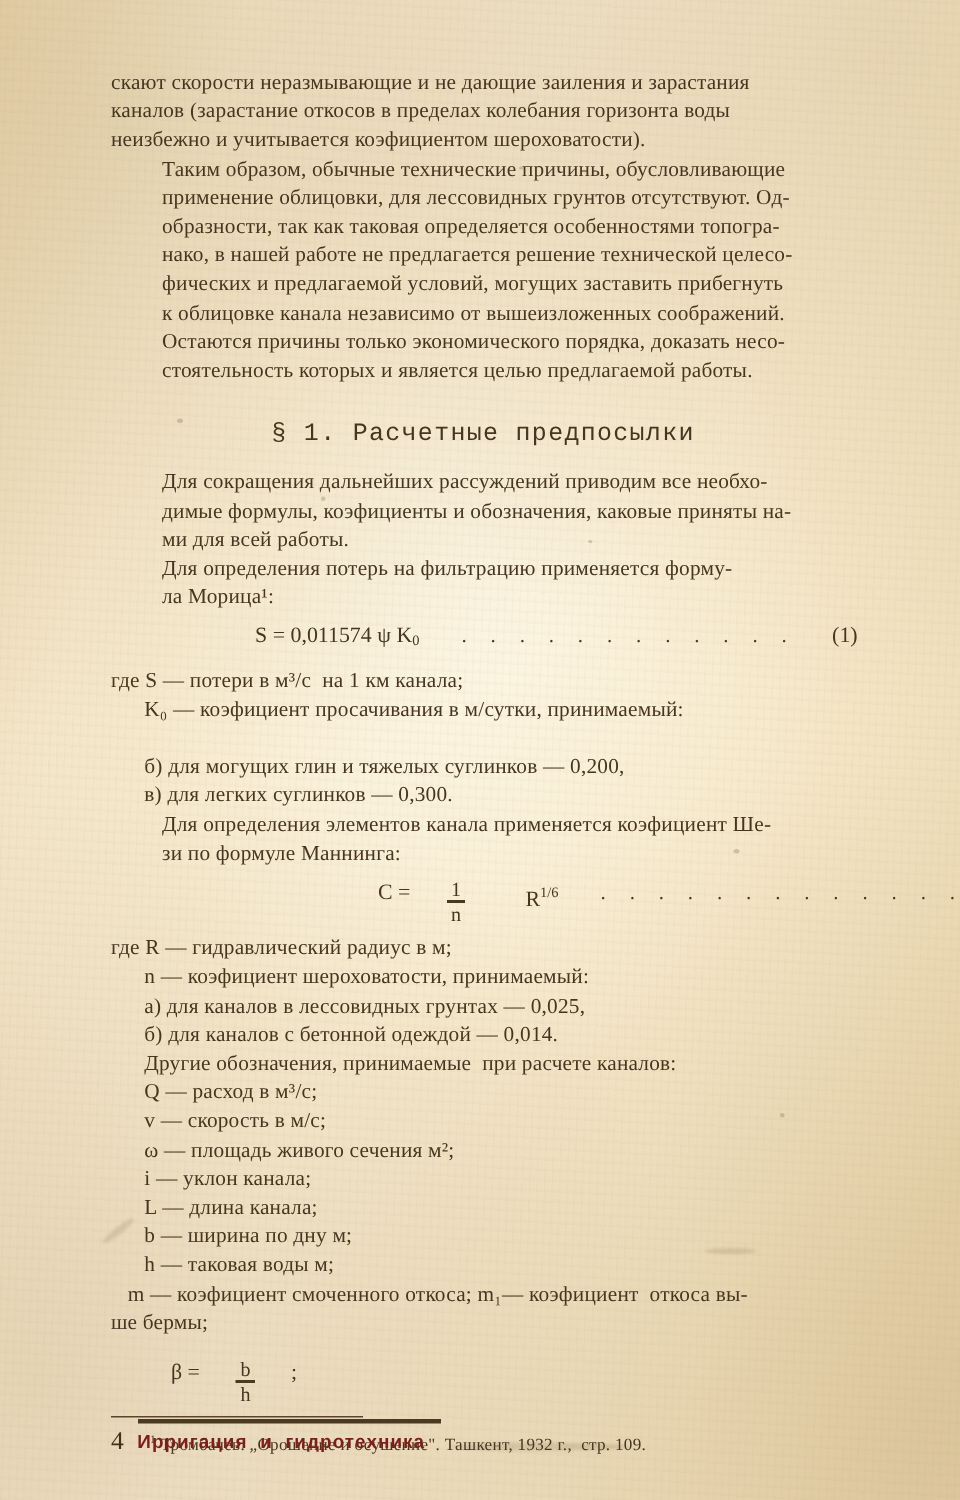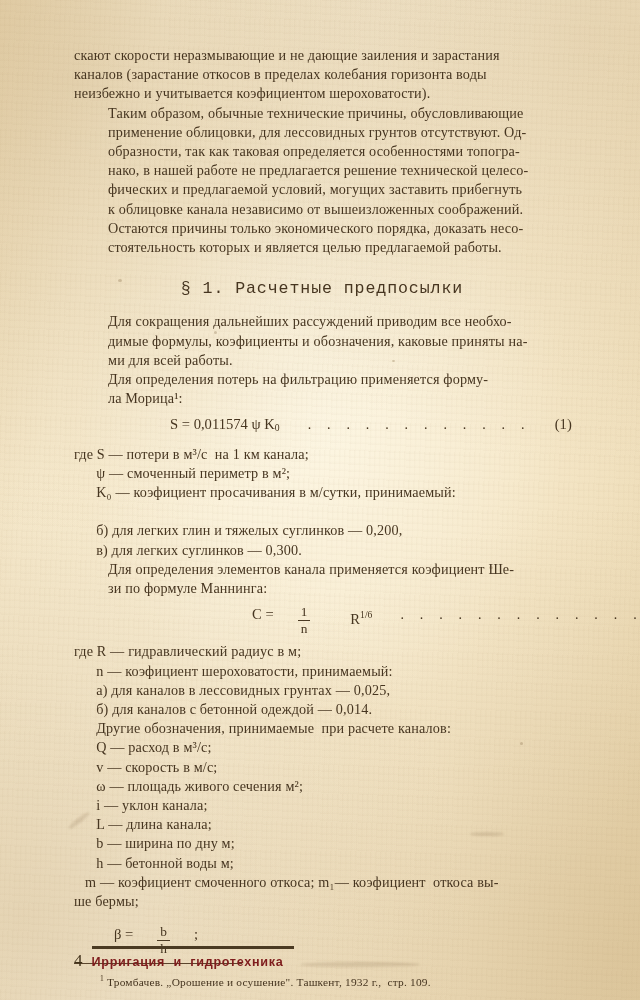--- a/index.html
+++ b/index.html
@@ -250,24 +250,23 @@
     <div class="formula-row f-ind-1">
       <span class="lhs"><span>S = 0,011574 ψ K</span><sub>0</sub></span>
       <span class="dots">. . . . . . . . . . . .</span>
       <span class="eqno">(1)</span>
     </div>
 
     <div class="gap-sm"></div>
 
     <div class="defs">
       <div class="def"><span class="lead">где S </span><span>— потери в м³/с  на 1 км канала;</span></div>
-      <div class="def"><span class="lead">      ψ </span><span>— смоченный периметр в м²;</span></div>
       <div class="def"><span class="lead">      K₀ </span><span>— коэфициент просачивания в м/сутки, принимаемый:</span></div>
       <div class="def"><span class="lead">      </span></div>
-      <div class="def"><span class="lead">      </span><span>б) для легких глин и тяжелых суглинков — 0,200,</span></div>
+      <div class="def"><span class="lead">      </span><span>б) для могущих глин и тяжелых суглинков — 0,200,</span></div>
       <div class="def"><span class="lead">      </span><span>в) для легких суглинков — 0,300.</span></div>
     </div>
 
     <div class="para">
       <div class="line" style="text-indent:34px;">Для определения элементов канала применяется коэфициент Ше-</div>
       <div class="line">зи по формуле Маннинга:</div>
     </div>
 
     <div class="gap-sm"></div>
 
@@ -290,21 +289,21 @@
       <div class="def"><span class="lead">      n </span><span>— коэфициент шероховатости, принимаемый:</span></div>
       <div class="def"><span class="lead">      </span><span>а) для каналов в лессовидных грунтах — 0,025,</span></div>
       <div class="def"><span class="lead">      </span><span>б) для каналов с бетонной одеждой — 0,014.</span></div>
       <div class="def"><span class="lead">      </span><span>Другие обозначения, принимаемые  при расчете каналов:</span></div>
       <div class="def"><span class="lead">      Q </span><span>— расход в м³/с;</span></div>
       <div class="def"><span class="lead">      v </span><span>— скорость в м/с;</span></div>
       <div class="def"><span class="lead">      ω </span><span>— площадь живого сечения м²;</span></div>
       <div class="def"><span class="lead">      i </span><span>— уклон канала;</span></div>
       <div class="def"><span class="lead">      L </span><span>— длина канала;</span></div>
       <div class="def"><span class="lead">      b </span><span>— ширина по дну м;</span></div>
-      <div class="def"><span class="lead">      h </span><span>— бетонной воды м;</span></div>
+      <div class="def"><span class="lead">      h </span><span>— таковая воды м;</span></div>
     </div>
 
     <div class="para noind">
       <div class="def">   m — коэфициент смоченного откоса; m₁— коэфициент  откоса вы-</div>
       <div class="def">ше бермы;</div>
     </div>
 
     <div class="gap-md"></div>
 
     <div class="formula-row f-ind-3">

